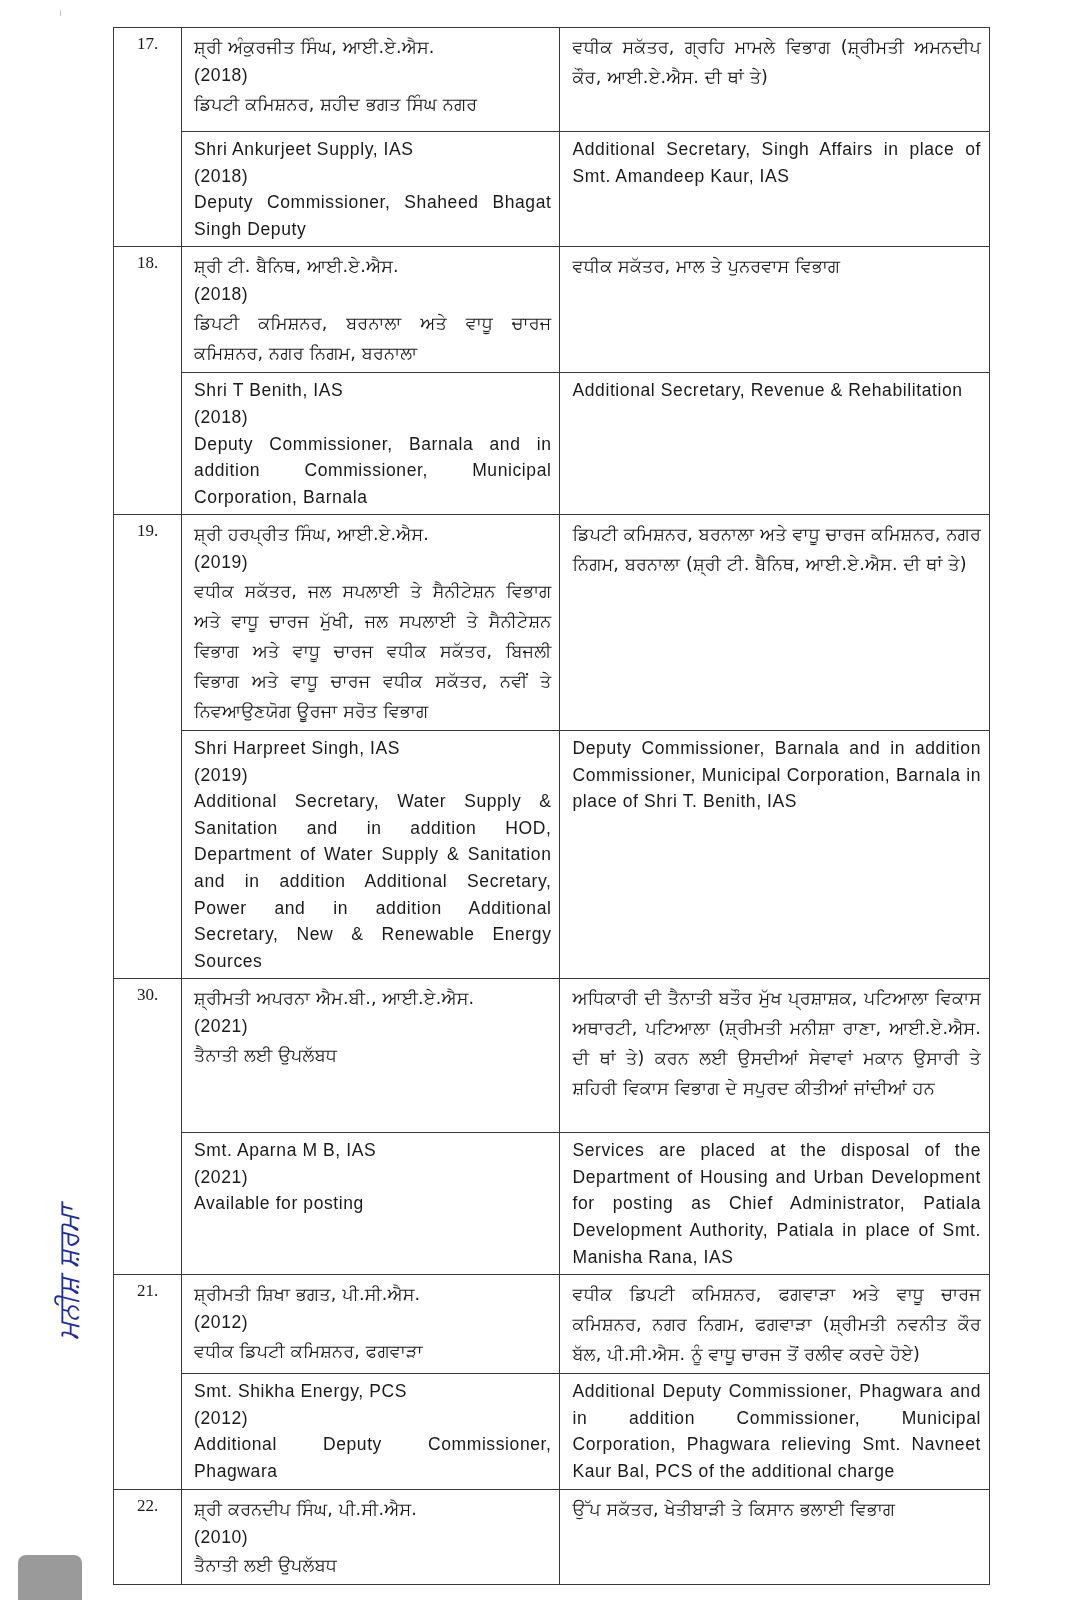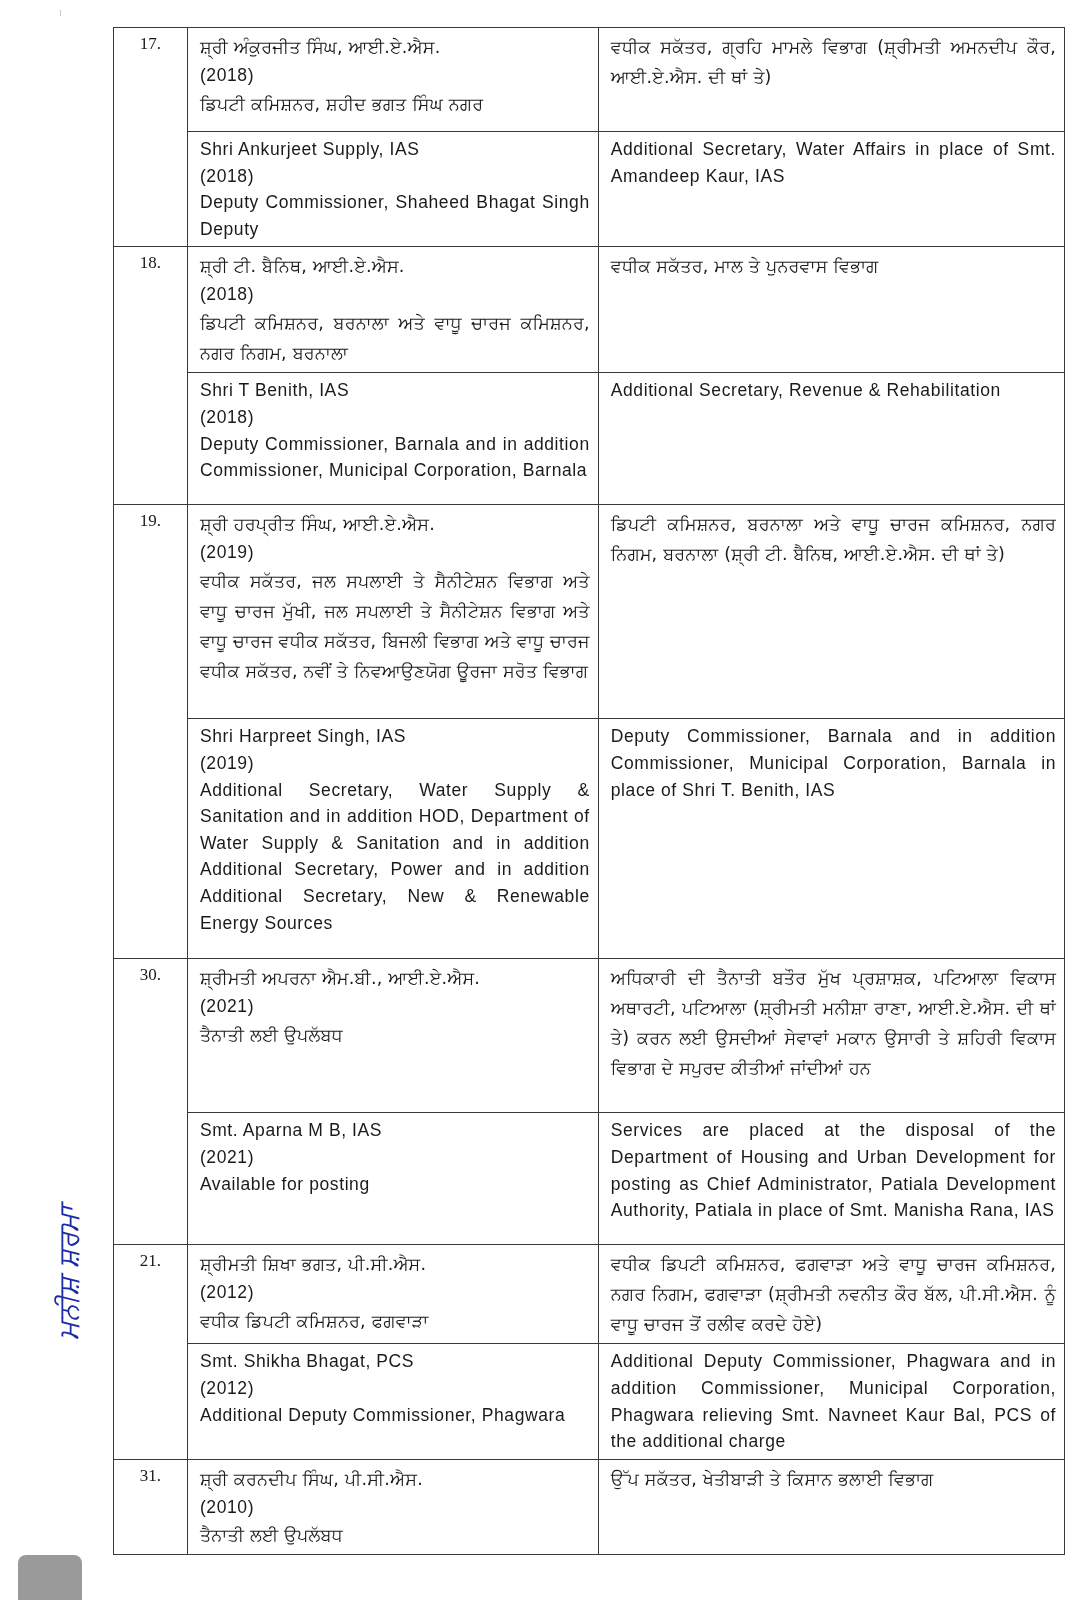--- a/index.html
+++ b/index.html
@@ -1,21 +1,21 @@
 <!DOCTYPE html>
 <html><head>
 <meta charset="utf-8">
 <style>
   html, body { margin: 0; padding: 0; }
   body {
     width: 1076px; height: 1600px; background: #ffffff; position: relative; overflow: hidden;
     font-family: "DejaVu Serif", "Liberation Serif", serif; color: #1a1a1a;
   }
   .page-table {
-    position: absolute; left: 113px; top: 27px; width: 952px;
+    position: absolute; left: 113px; top: 27px; width: 877px;
     border-collapse: collapse; table-layout: fixed;
   }
   .page-table td {
     border: 1.4px solid #3a3a3a; vertical-align: top; padding: 0;
   }
   .col-no { width: 68px; }
   .col-from { width: 378px; }
   .col-to { width: 429px; }
   .sno {
     font-family: "Liberation Serif", serif; font-size: 17px; text-align: center;
@@ -66,21 +66,21 @@
         <span class="line">ਡਿਪਟੀ ਕਮਿਸ਼ਨਰ, ਸ਼ਹੀਦ ਭਗਤ ਸਿੰਘ ਨਗਰ</span>
       </td>
       <td class="cell pa justify">ਵਧੀਕ ਸਕੱਤਰ, ਗ੍ਰਹਿ ਮਾਮਲੇ ਵਿਭਾਗ (ਸ਼੍ਰੀਮਤੀ ਅਮਨਦੀਪ ਕੌਰ, ਆਈ.ਏ.ਐਸ. ਦੀ ਥਾਂ ਤੇ)</td>
     </tr>
     <tr style="height:106px">
       <td class="cell en">
         <span class="line">Shri Ankurjeet Supply, IAS</span>
         <span class="line">(2018)</span>
         <span class="line justify">Deputy Commissioner, Shaheed Bhagat Singh Deputy</span>
       </td>
-      <td class="cell en justify">Additional Secretary, Water Affairs in place of Smt. Amandeep Kaur, IAS</td>
+      <td class="cell en justify">Additional Secretary, Singh Affairs in place of Smt. Amandeep Kaur, IAS</td>
     </tr>
 
     <tr style="height:126px">
       <td class="sno" rowspan="2">18.</td>
       <td class="cell pa">
         <span class="line">ਸ਼੍ਰੀ ਟੀ. ਬੈਨਿਥ, ਆਈ.ਏ.ਐਸ.</span>
         <span class="line en">(2018)</span>
         <span class="line justify">ਡਿਪਟੀ ਕਮਿਸ਼ਨਰ, ਬਰਨਾਲਾ ਅਤੇ ਵਾਧੂ ਚਾਰਜ ਕਮਿਸ਼ਨਰ, ਨਗਰ ਨਿਗਮ, ਬਰਨਾਲਾ</span>
       </td>
       <td class="cell pa justify">ਵਧੀਕ ਸਕੱਤਰ, ਮਾਲ ਤੇ ਪੁਨਰਵਾਸ ਵਿਭਾਗ</td>
@@ -134,29 +134,29 @@
       <td class="sno" rowspan="2">21.</td>
       <td class="cell pa">
         <span class="line">ਸ਼੍ਰੀਮਤੀ ਸ਼ਿਖਾ ਭਗਤ, ਪੀ.ਸੀ.ਐਸ.</span>
         <span class="line en">(2012)</span>
         <span class="line">ਵਧੀਕ ਡਿਪਟੀ ਕਮਿਸ਼ਨਰ, ਫਗਵਾੜਾ</span>
       </td>
       <td class="cell pa justify">ਵਧੀਕ ਡਿਪਟੀ ਕਮਿਸ਼ਨਰ, ਫਗਵਾੜਾ ਅਤੇ ਵਾਧੂ ਚਾਰਜ ਕਮਿਸ਼ਨਰ, ਨਗਰ ਨਿਗਮ, ਫਗਵਾੜਾ (ਸ਼੍ਰੀਮਤੀ ਨਵਨੀਤ ਕੌਰ ਬੱਲ, ਪੀ.ਸੀ.ਐਸ. ਨੂੰ ਵਾਧੂ ਚਾਰਜ ਤੋਂ ਰਲੀਵ ਕਰਦੇ ਹੋਏ)</td>
     </tr>
     <tr style="height:108px">
       <td class="cell en">
-        <span class="line">Smt. Shikha Bhagat, PCS</span>
+        <span class="line">Smt. Shikha Energy, PCS</span>
         <span class="line">(2012)</span>
         <span class="line justify">Additional Deputy Commissioner, Phagwara</span>
       </td>
       <td class="cell en justify">Additional Deputy Commissioner, Phagwara and in addition Commissioner, Municipal Corporation, Phagwara relieving Smt. Navneet Kaur Bal, PCS of the additional charge</td>
     </tr>
 
     <tr style="height:90px">
-      <td class="sno">31.</td>
+      <td class="sno">22.</td>
       <td class="cell pa">
         <span class="line">ਸ਼੍ਰੀ ਕਰਨਦੀਪ ਸਿੰਘ, ਪੀ.ਸੀ.ਐਸ.</span>
         <span class="line en">(2010)</span>
         <span class="line">ਤੈਨਾਤੀ ਲਈ ਉਪਲੱਬਧ</span>
       </td>
       <td class="cell pa">ਉੱਪ ਸਕੱਤਰ, ਖੇਤੀਬਾੜੀ ਤੇ ਕਿਸਾਨ ਭਲਾਈ ਵਿਭਾਗ</td>
     </tr>
   </tbody>
 </table>
 

